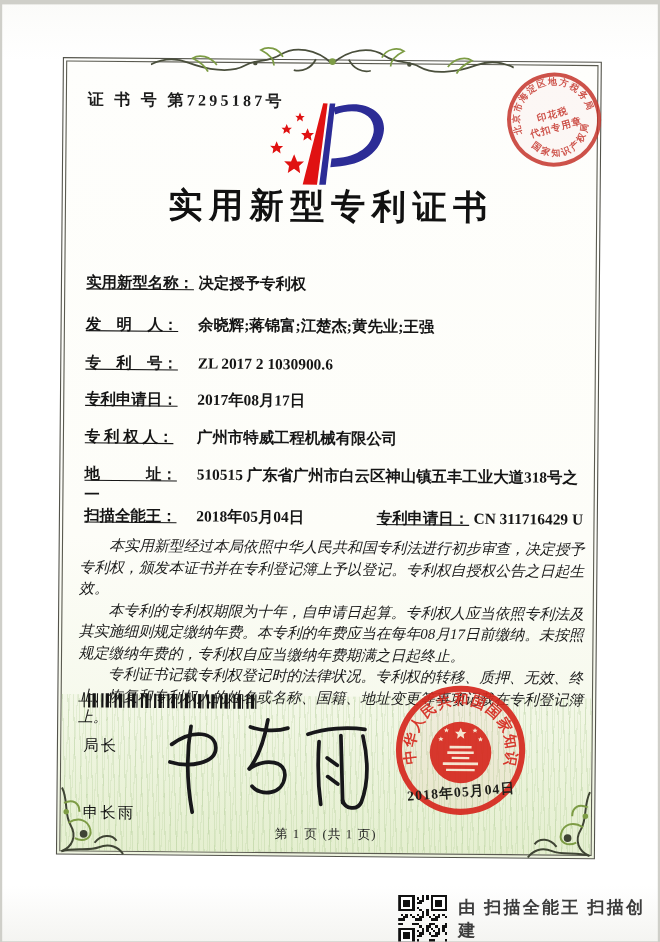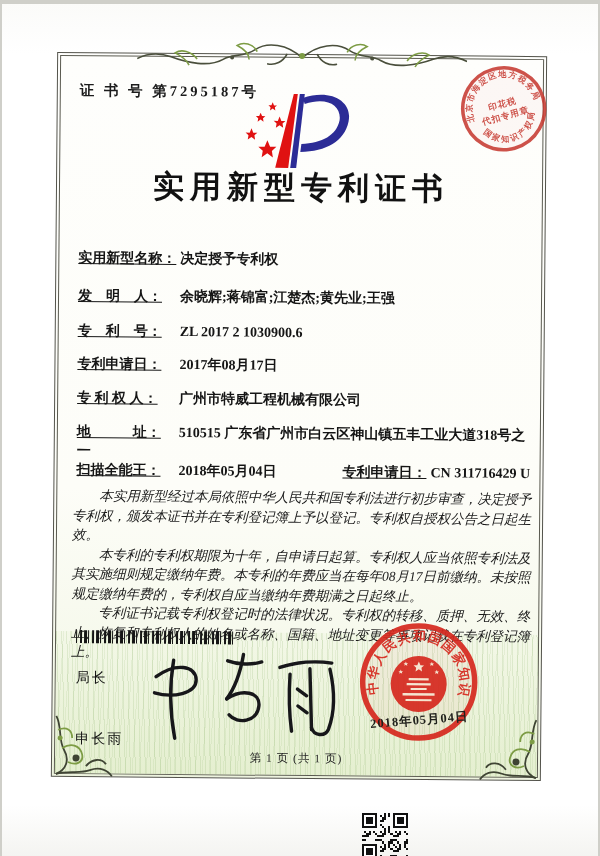--- a/index.html
+++ b/index.html
@@ -396,14 +396,15 @@
         <rect x="0" y="0" width="7" height="7" fill="#111"></rect>
         <rect x="1" y="1" width="5" height="5" fill="#fff"></rect>
         <rect x="2" y="2" width="3" height="3" fill="#111"></rect>
         <rect x="14" y="0" width="7" height="7" fill="#111"></rect>
         <rect x="15" y="1" width="5" height="5" fill="#fff"></rect>
         <rect x="16" y="2" width="3" height="3" fill="#111"></rect>
         <rect x="0" y="14" width="7" height="7" fill="#111"></rect>
         <rect x="1" y="15" width="5" height="5" fill="#fff"></rect>
         <rect x="2" y="16" width="3" height="3" fill="#111"></rect>
       </svg>
+    <span class="scan-label">由 扫描全能王 扫描创建</span>
   </div>
 </div>
 
 </body></html>

